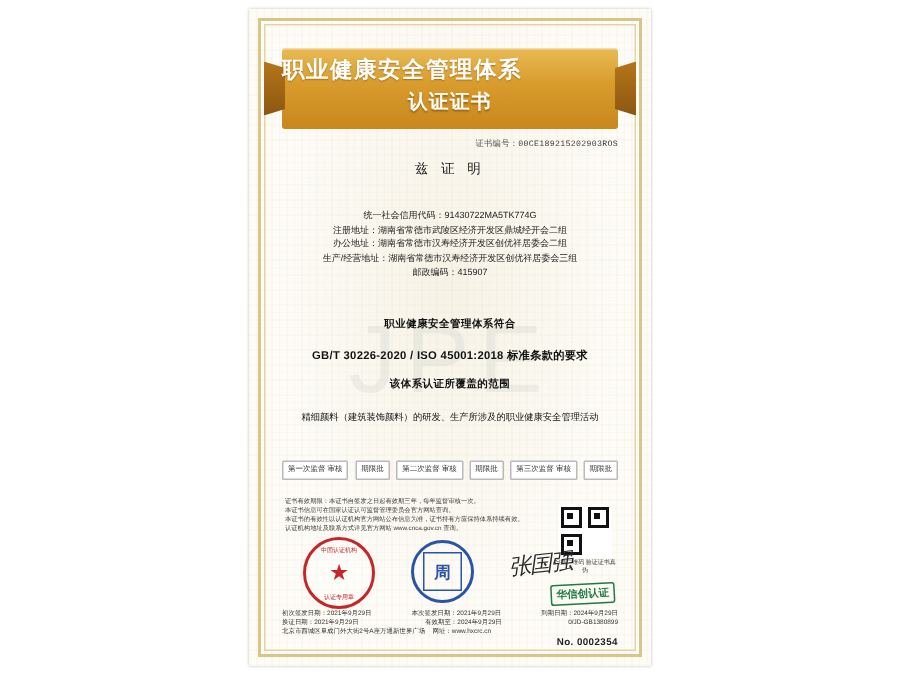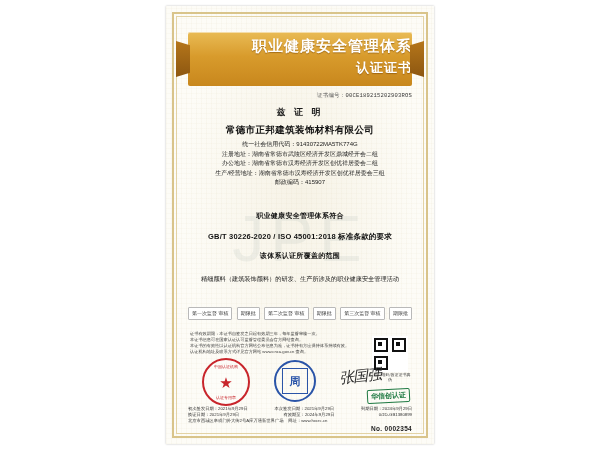--- a/index.html
+++ b/index.html
@@ -52,42 +52,42 @@
     content:"";position:absolute;left:-12px;top:9px;width:14px;height:36px;
     background:linear-gradient(180deg,#b5761a,#8d5711);
     clip-path:polygon(0 0,100% 12%,100% 88%,0 100%);
   }
   .banner:after{
     content:"";position:absolute;right:-12px;top:9px;width:14px;height:36px;
     background:linear-gradient(180deg,#b5761a,#8d5711);
     clip-path:polygon(100% 0,0 12%,0 88%,100% 100%);
   }
   .banner-t1{
-    position:absolute;left:0;right:0;top:5px;text-align:right;
+    position:absolute;left:0;right:0;top:5px;text-align:left;
     font-size:15px;font-weight:bold;color:#fff;letter-spacing:1px;
     text-shadow:0 1px 1px rgba(120,70,0,.55);
   }
   .banner-t2{
-    position:absolute;left:0;right:0;top:27px;text-align:right;
+    position:absolute;left:0;right:0;top:27px;text-align:center;
     font-size:13px;font-weight:bold;color:#fff;letter-spacing:1px;
     text-shadow:0 1px 1px rgba(120,70,0,.55);
   }
 
   
   .certno{
     position:absolute;right:22px;top:86px;
     font-size:5.5px;color:#3a3a3a;letter-spacing:.2px;
   }
   .certno .lbl{color:#555;}
   .certno .val{font-family:"Liberation Mono",monospace;}
 
   
   .hereby{
     position:absolute;left:0;right:0;top:100px;text-align:center;
-    font-size:9px;color:#1a1a1a;letter-spacing:3px;font-weight:bold;
+    font-size:9px;color:#1a1a1a;letter-spacing:3px;font-weight:normal;
   }
   .company{
     position:absolute;left:0;right:0;top:118px;text-align:center;
     font-size:9.5px;color:#111;font-weight:bold;letter-spacing:.4px;
   }
 
   .info{
     position:absolute;left:28px;right:28px;top:134px;
     font-size:6px;color:#222;line-height:9.6px;text-align:center;
   }
@@ -222,21 +222,20 @@
     <div class="banner">
       <div class="banner-t1">职业健康安全管理体系</div>
       <div class="banner-t2">认证证书</div>
     </div>
 
     <div class="certno">
       <span class="lbl">证书编号：</span><span class="val">00CE189215202903ROS</span>
     </div>
 
     <div class="hereby">兹 证 明</div>
-    <div class="company">常德市正邦建筑装饰材料有限公司</div>
 
     <div class="info">
       <div>统一社会信用代码：91430722MA5TK774G</div>
       <div>注册地址：湖南省常德市武陵区经济开发区鼎城经开会二组</div>
       <div>办公地址：湖南省常德市汉寿经济开发区创优祥居委会二组</div>
       <div>生产/经营地址：湖南省常德市汉寿经济开发区创优祥居委会三组</div>
       <div>邮政编码：415907</div>
     </div>
 
     <div class="scope-title">职业健康安全管理体系符合</div>

